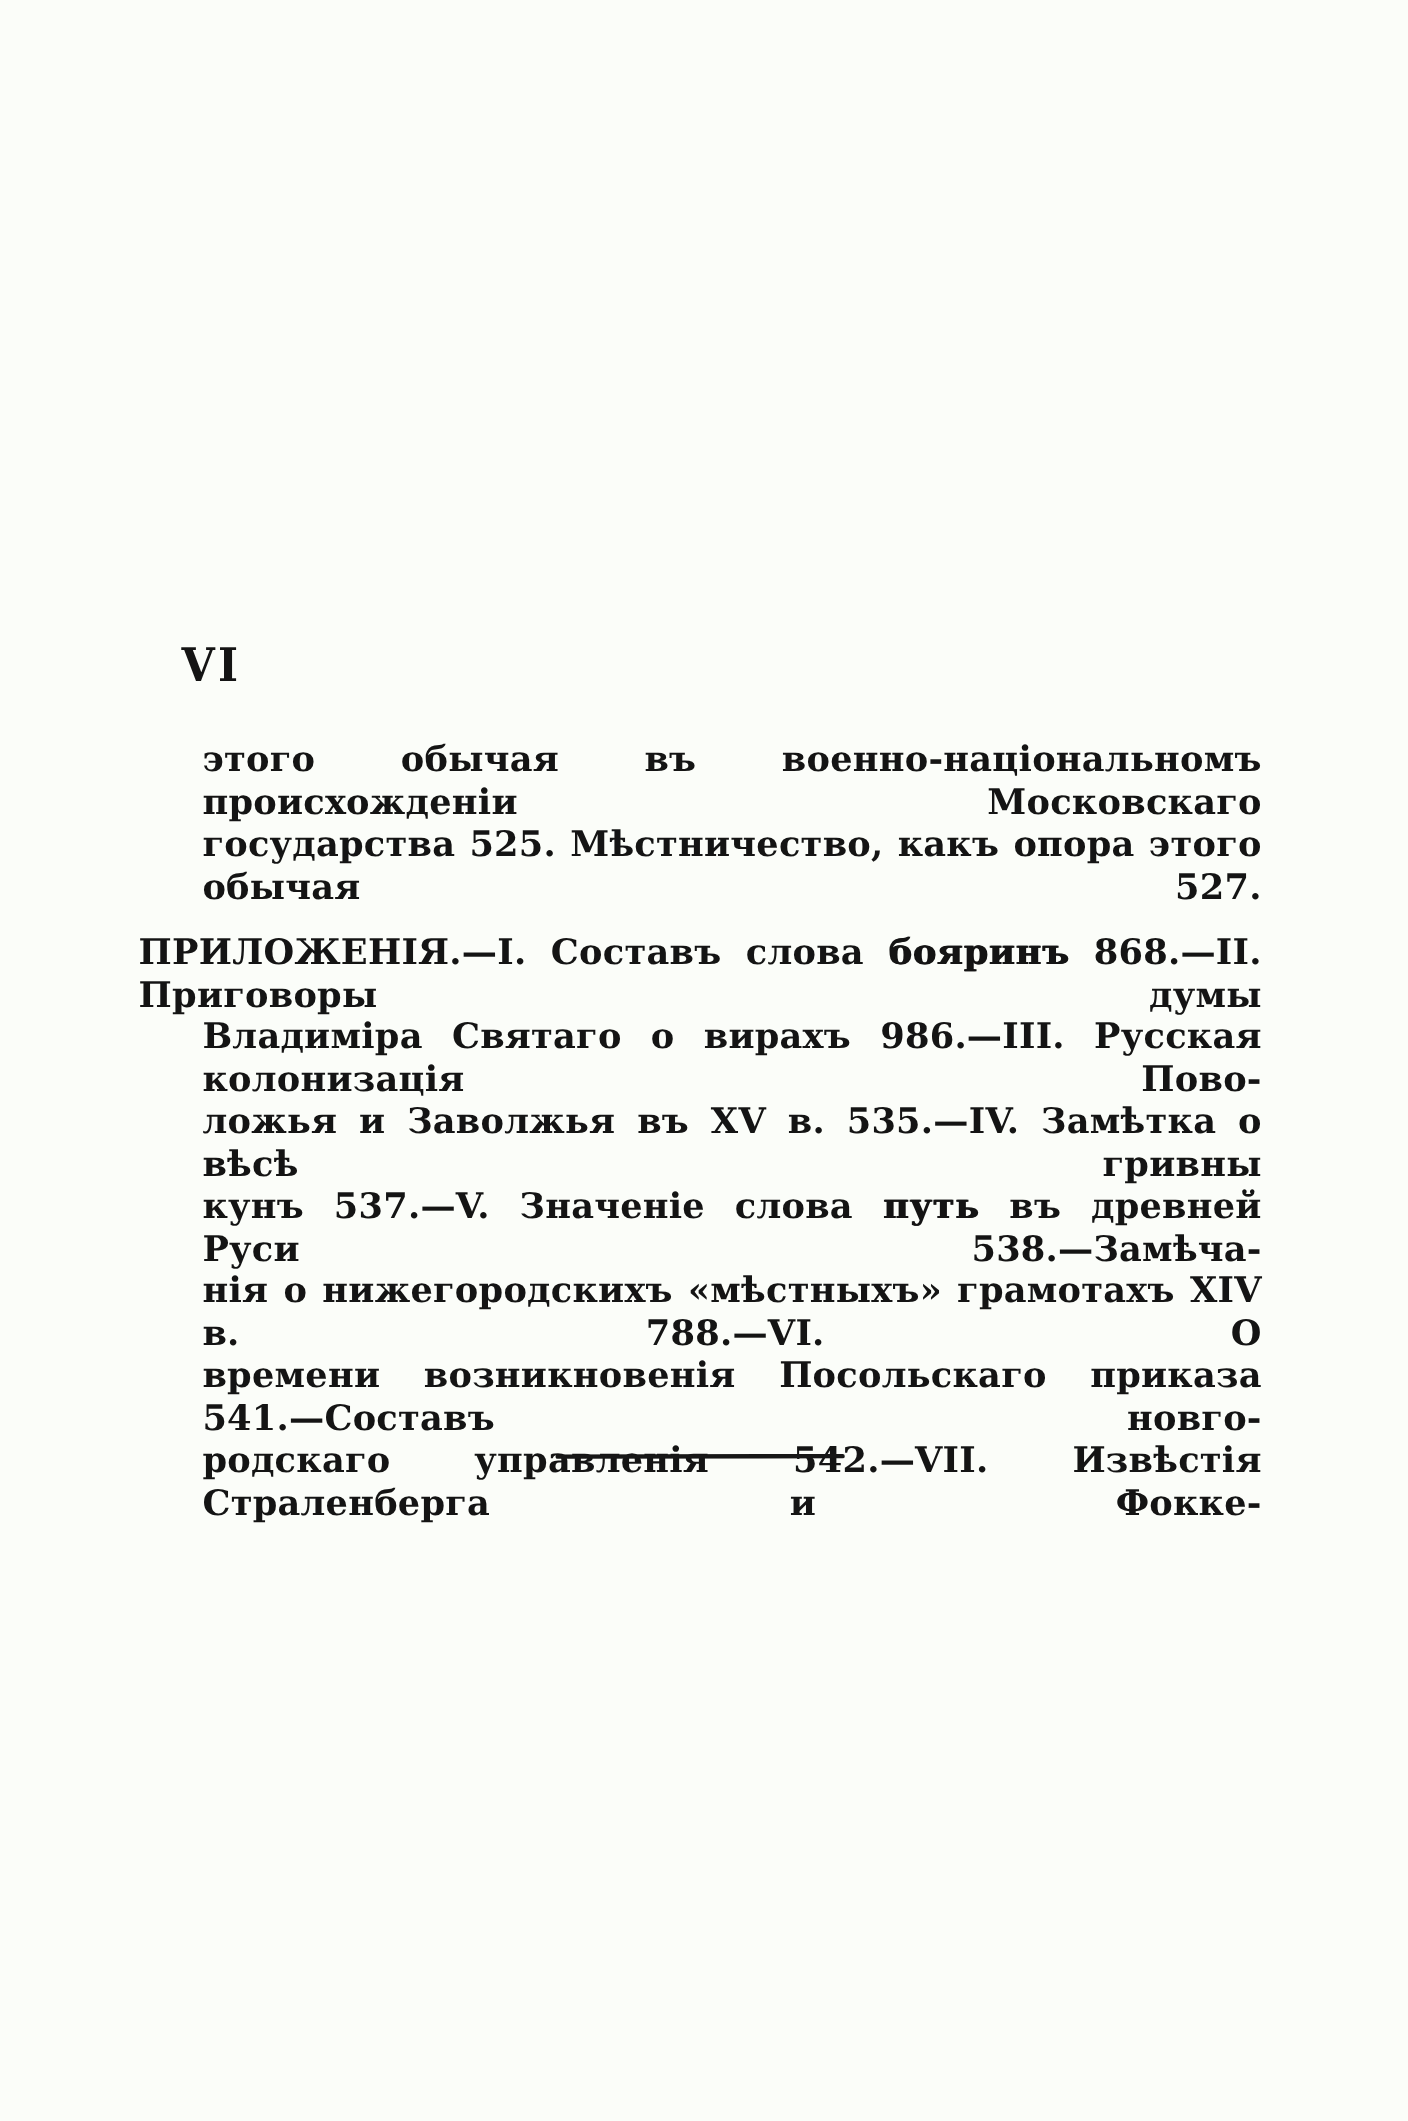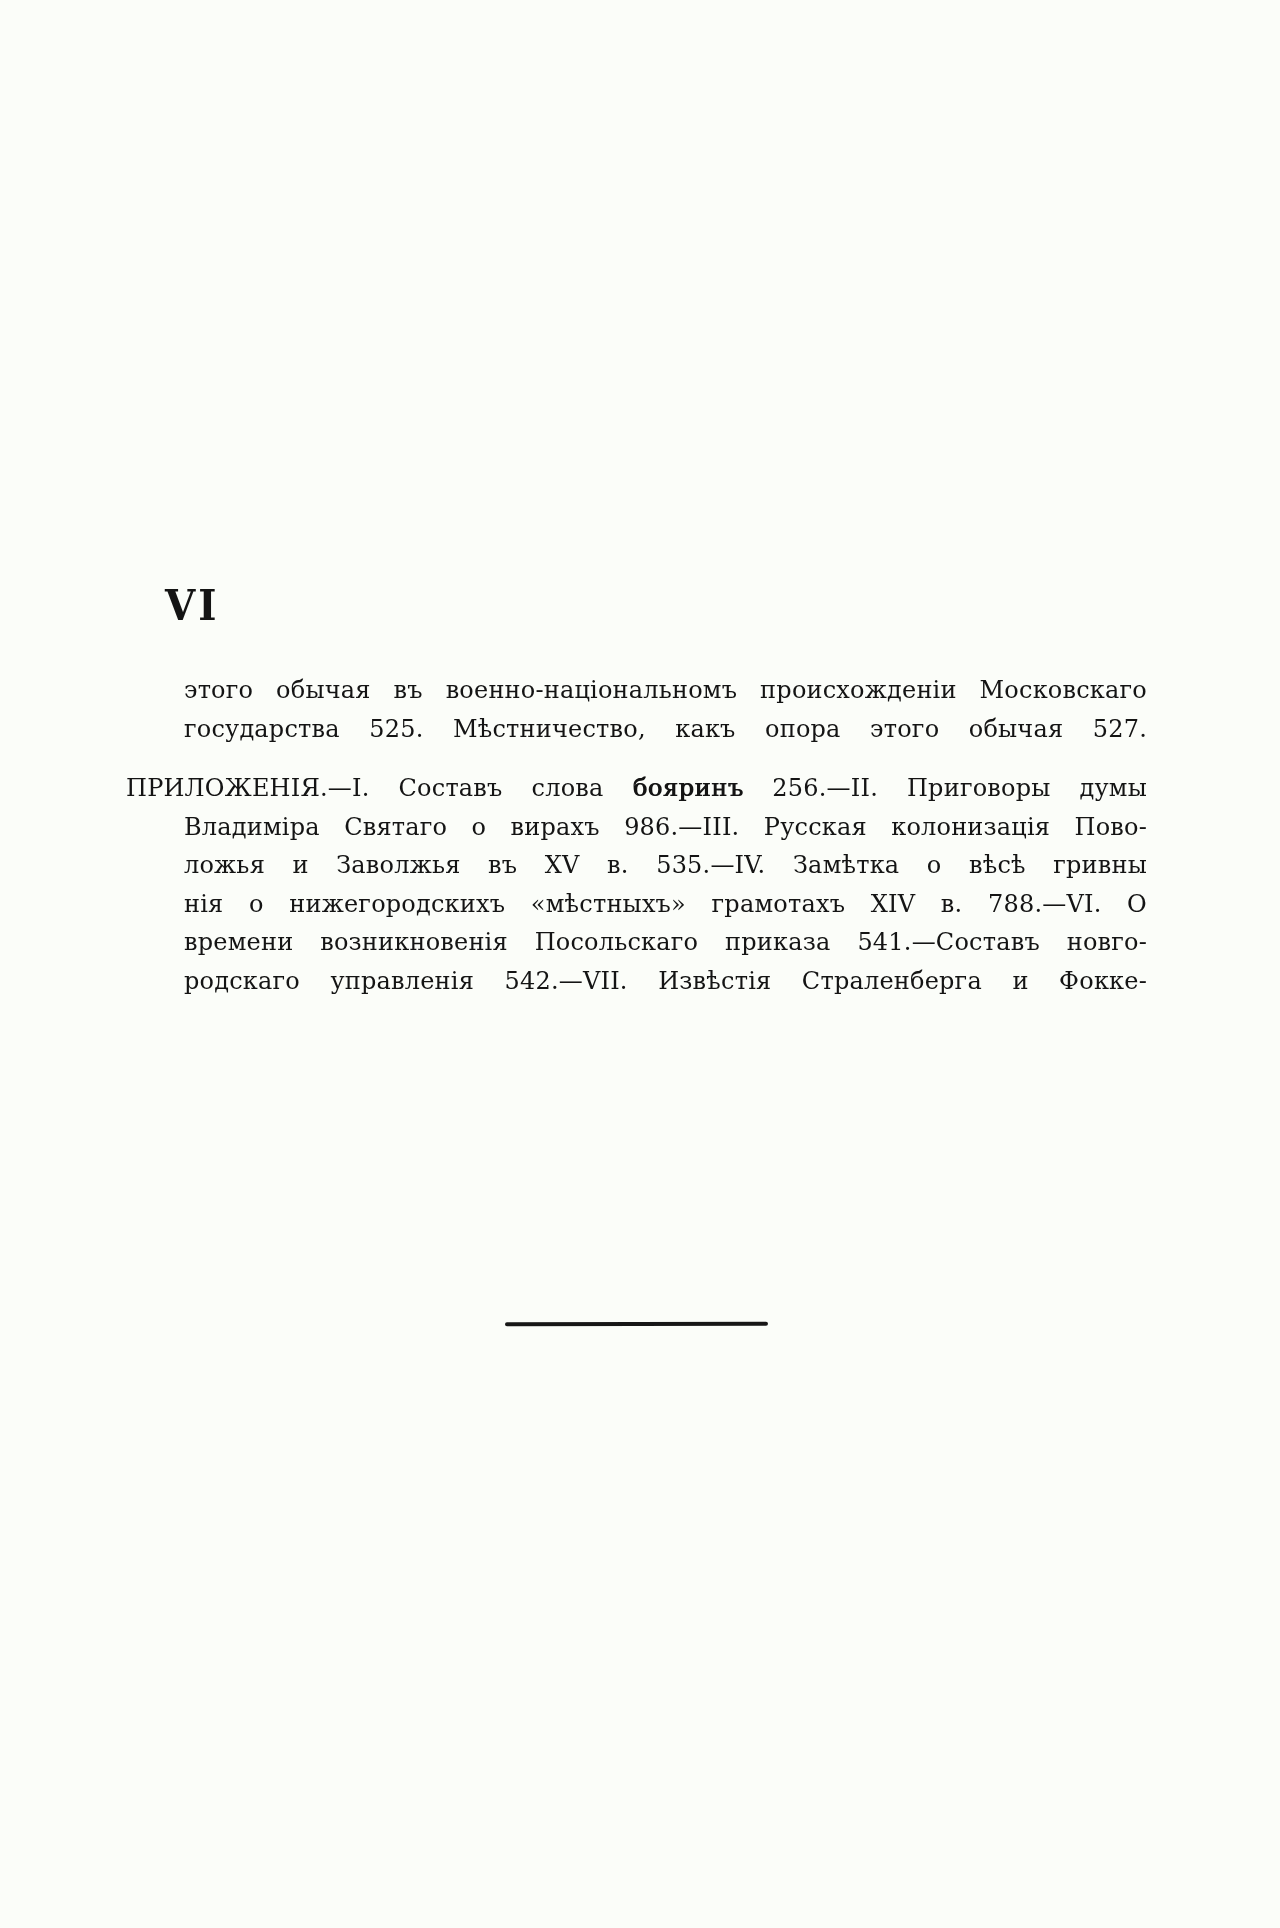--- a/index.html
+++ b/index.html
@@ -23,22 +23,22 @@
     font-weight: 700;
     line-height: 1;
     letter-spacing: 3px;
     transform: scaleY(1.08);
   }
   .toc {
     position: absolute;
     left: 184px;
     top: 671px;
     width: 963px;
-    font-size: 24px;
-    font-weight: 400;
+    font-size: 32px;
+    font-weight: 700;
     line-height: 38.5px;
     letter-spacing: 0.2px;
   }
   .para { margin: 0; }
   .para + .para { margin-top: 21px; }
   .line {
     min-height: 38.5px;
   }
   .line.just {
     text-align: justify;
@@ -68,22 +68,23 @@
 <body style="background: rgb(251, 253, 249); color: rgb(20, 20, 20);">
 
 <div class="page-number">VI</div>
 
 <div class="toc" id="toc">
     <div class="para">
       <div class="line just"><span>этого обычая въ военно-національномъ происхожденіи Московскаго</span></div>
       <div class="line just"><span>государства 525. Мѣстничество, какъ опора этого обычая 527.</span></div>
     </div>
     <div class="para">
-      <div class="line just outdent"><span>ПРИЛОЖЕНІЯ.—I. Составъ слова </span><span class="emph">бояринъ</span><span> 256.—II. Приговоры думы</span></div>
+      <div class="line just outdent"><span>ПРИЛОЖЕНІЯ.—I. Составъ слова </span><span class="emph">бояринъ</span><span> 868.—II. Приговоры думы</span></div>
       <div class="line just"><span>Владиміра Святаго о вирахъ 986.—III. Русская колонизація Пово-</span></div>
       <div class="line just"><span>ложья и Заволжья въ XV в. 535.—IV. Замѣтка о вѣсѣ гривны</span></div>
+      <div class="line just"><span>кунъ 537.—V. Значеніе слова </span><span class="emph">путь</span><span> въ древней Руси 538.—Замѣча-</span></div>
       <div class="line just"><span>нія о нижегородскихъ «мѣстныхъ» грамотахъ XIV в. 788.—VI. О</span></div>
       <div class="line just"><span>времени возникновенія Посольскаго приказа 541.—Составъ новго-</span></div>
       <div class="line just"><span>родскаго управленія 542.—VII. Извѣстія Страленберга и Фокке-</span></div>
     </div>
   </div>
 
 <div class="rule"></div>
 
 </body></html>

